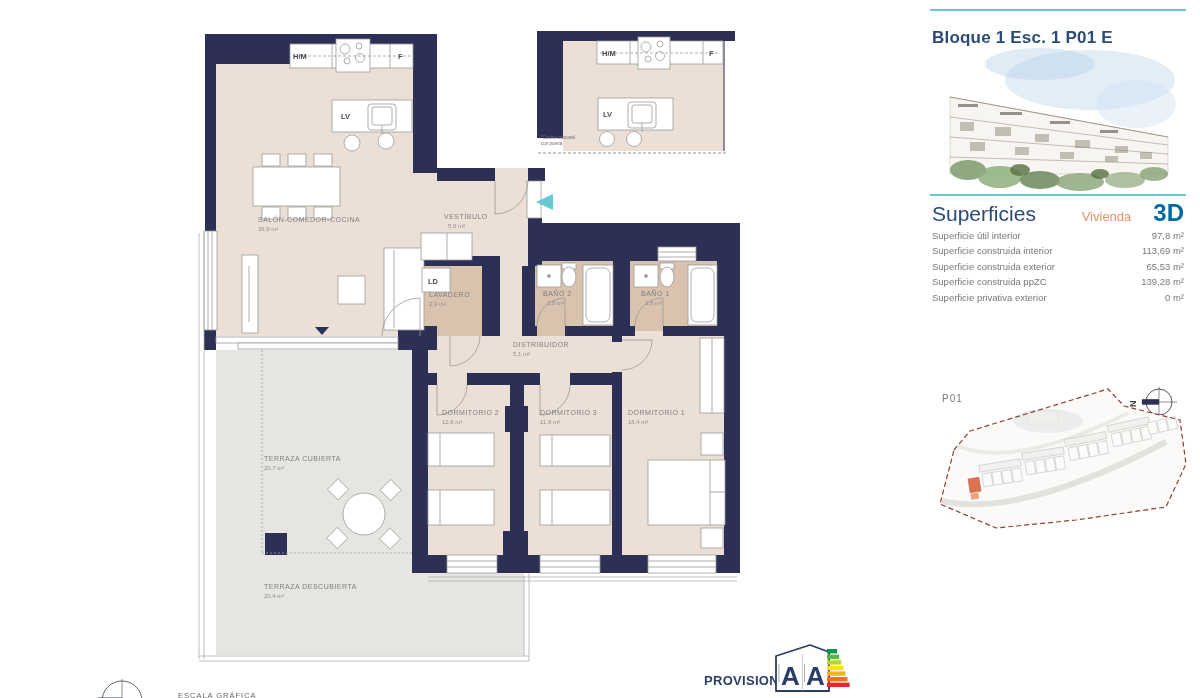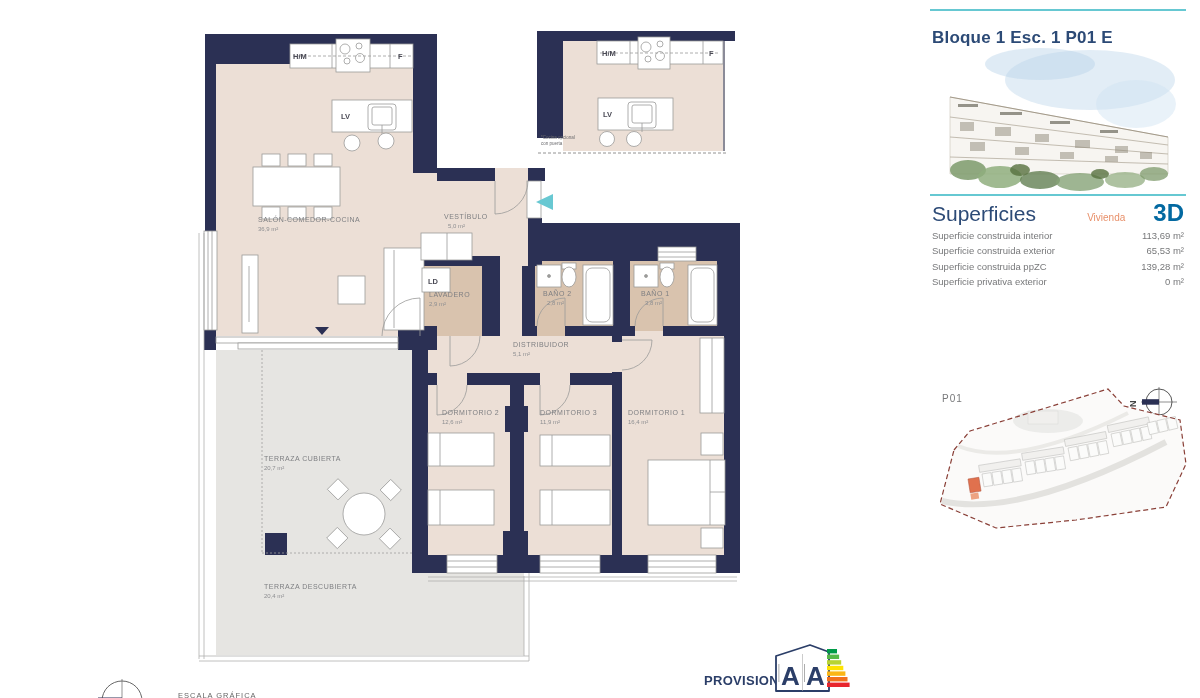--- a/index.html
+++ b/index.html
@@ -9,21 +9,21 @@
   
   .rlabel{position:absolute;font-size:7px;letter-spacing:.5px;color:#7e7f82;white-space:nowrap;}
   .rarea{position:absolute;font-size:6px;color:#8d8e91;white-space:nowrap;}
   .note{position:absolute;font-size:4.5px;line-height:5px;color:#6a6a6d;white-space:nowrap;}
   
   .sidebar{position:absolute;left:928px;top:0;width:262px;height:698px;}
   .tealline{position:absolute;left:2px;width:256px;height:2px;background:#66c8d2;}
   .sheet-title{position:absolute;left:4px;top:28px;font-size:17px;font-weight:bold;color:#2c4a76;letter-spacing:.2px;}
   .sup-row{position:absolute;left:4px;top:199px;width:252px;display:flex;align-items:baseline;}
   .sup-heading{font-size:21px;font-weight:normal;color:#2c4a76;flex:1;}
-  .viv-label{font-size:10px;color:#e8906a;margin-right:28px;}
+  .viv-label{font-size:13px;color:#e8906a;margin-right:22px;}
   .viv-code{font-size:24px;color:#0369a1;font-weight:bold;}
   .surf-table{position:absolute;left:4px;top:228px;width:252px;}
   .surf-row{display:flex;justify-content:space-between;font-size:9.5px;color:#77787a;line-height:15.4px;}
   .provisional{position:absolute;left:704px;top:673px;font-size:13px;font-weight:bold;color:#2b3e68;letter-spacing:.3px;}
 </style>
 </head>
 <body>
 
 <div class="abs" style="left:0;top:0;width:880px;height:698px;margin-top:28px;">
 <svg width="880" height="698" viewBox="0 0 880 698">
@@ -361,20 +361,24 @@
 
   <div class="tealline" style="top:194px;"></div>
 
   <div class="sup-row">
     <span class="sup-heading">Superficies</span>
     <span class="viv-label">Vivienda</span>
     <span class="viv-code">3D</span>
   </div>
 
   <div class="surf-table">
+    <div class="surf-row">
+      <span>Superficie útil interior</span>
+      <span>97,8 m²</span>
+    </div>
     <div class="surf-row">
       <span>Superficie construida interior</span>
       <span>113,69 m²</span>
     </div>
     <div class="surf-row">
       <span>Superficie construida exterior</span>
       <span>65,53 m²</span>
     </div>
     <div class="surf-row">
       <span>Superficie construida ppZC</span>

